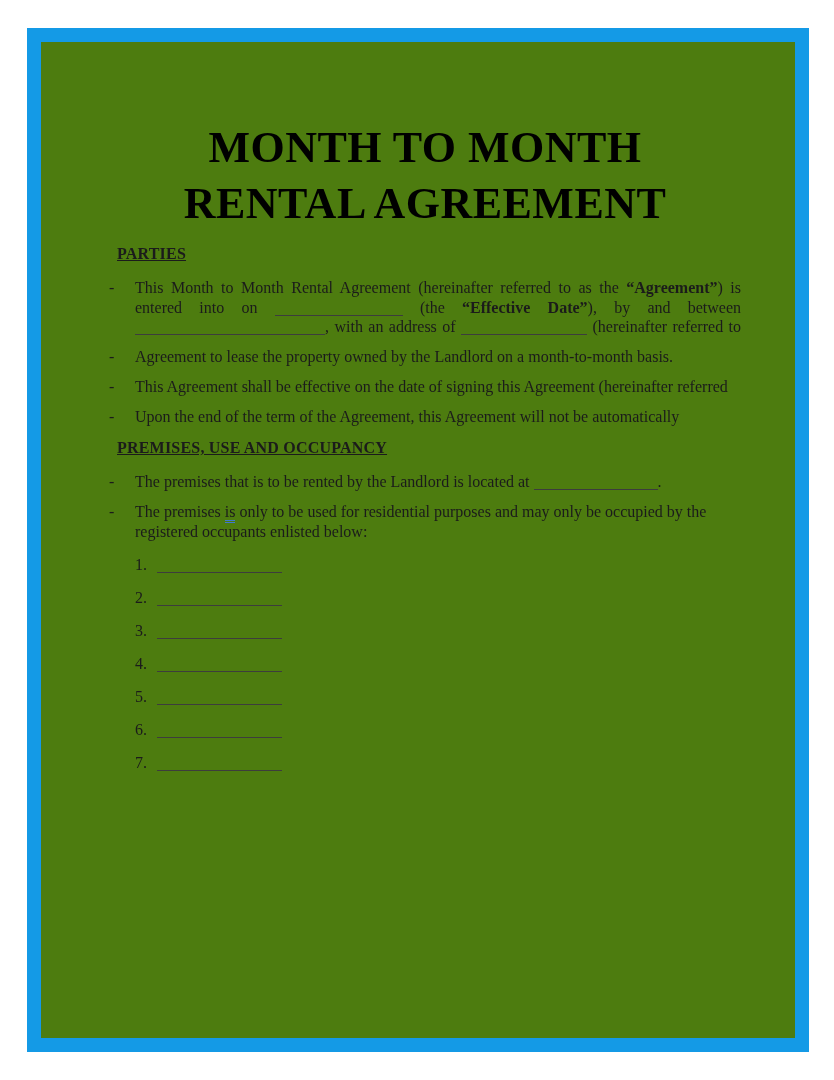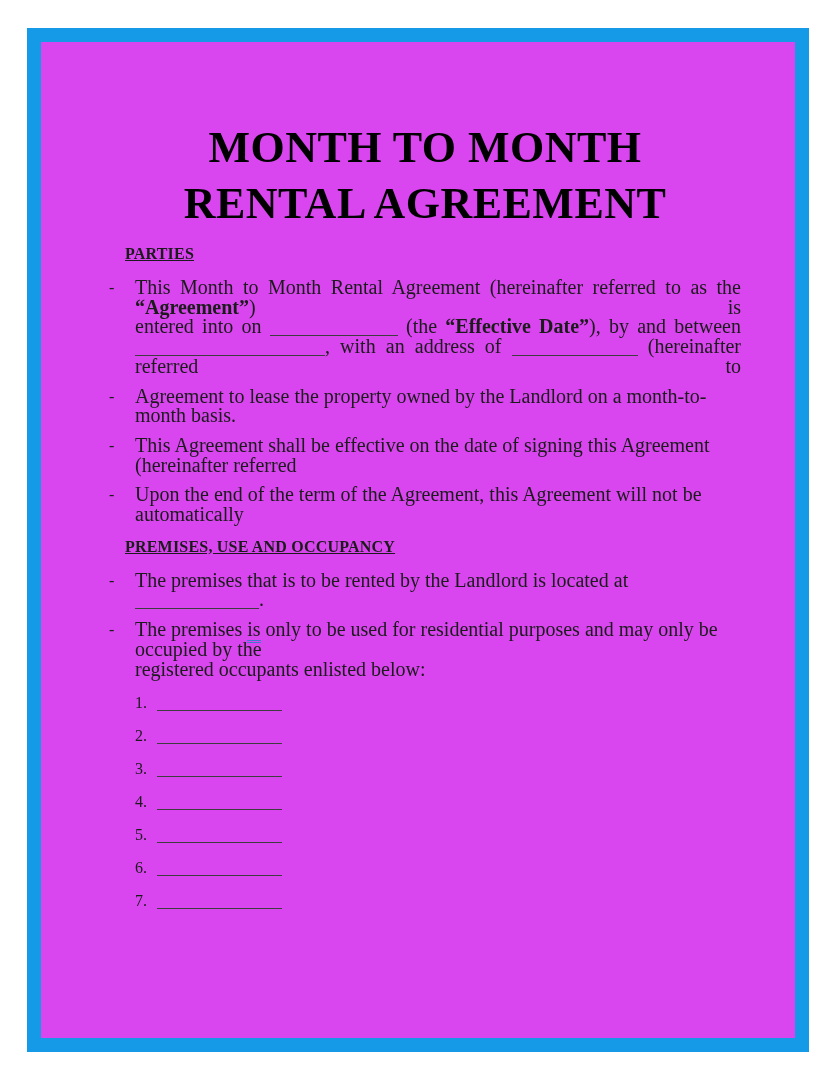--- a/index.html
+++ b/index.html
@@ -1,25 +1,25 @@
 <!DOCTYPE html>
 <html><head>
 <meta charset="utf-8">
 <style>
   html,body{margin:0;padding:0;background:#ffffff;}
   body{width:834px;height:1080px;position:relative;font-family:"Liberation Serif","DejaVu Serif",serif;color:#1b1b1b;}
-  .page-frame{position:absolute;left:27px;top:28px;right:25px;bottom:28px;border:14px solid #149ae6;background:#d946ef;box-sizing:border-box;font-family:Liberation Serif, serif;}
+  .page-frame{position:absolute;left:27px;top:28px;right:25px;bottom:28px;border:14px solid #149ae6;background:#4d7c0f;box-sizing:border-box;font-family:Liberation Serif, serif;}
   .content{padding:78px 54px 0 68px;box-sizing:border-box;}
   .title{font-weight:bold;color:#000;font-size:44px;line-height:56px;text-align:center;letter-spacing:0.5px;}
   .title-block{margin:0 0 10px 0;}
-  .sec-heading{font-weight:bold;font-size:16px;line-height:20px;text-decoration:underline;margin:12px 0 14px 16px;letter-spacing:0.2px;}
+  .sec-heading{font-weight:bold;font-size:16px;line-height:20px;text-decoration:underline;margin:12px 0 14px 8px;letter-spacing:0.2px;}
   .bullet{display:flex;align-items:flex-start;margin:0 0 10px 0;font-size:16px;}
   .dash{width:26px;flex:0 0 26px;line-height:19.7px;}
   .bullet-body{flex:1 1 auto;min-width:0;}
-  .bline{line-height:19.7px;font-size:20px;}
+  .bline{line-height:19.7px;font-size:16px;}
   .bline.just{text-align:justify;text-align-last:justify;}
   .blank{display:inline-block;height:16px;margin-bottom:-3px;border-bottom:1px solid #3d3d3d;}
   .grammar{border-bottom:3px double #3f79cf;}
   .occupants{margin:14px 0 0 26px;}
   .occ-item{margin-bottom:13px;font-size:16px;line-height:20px;}
   .occ-num{display:inline-block;width:22px;}
   b{font-weight:bold;}
 </style>
 </head>
 <body>

